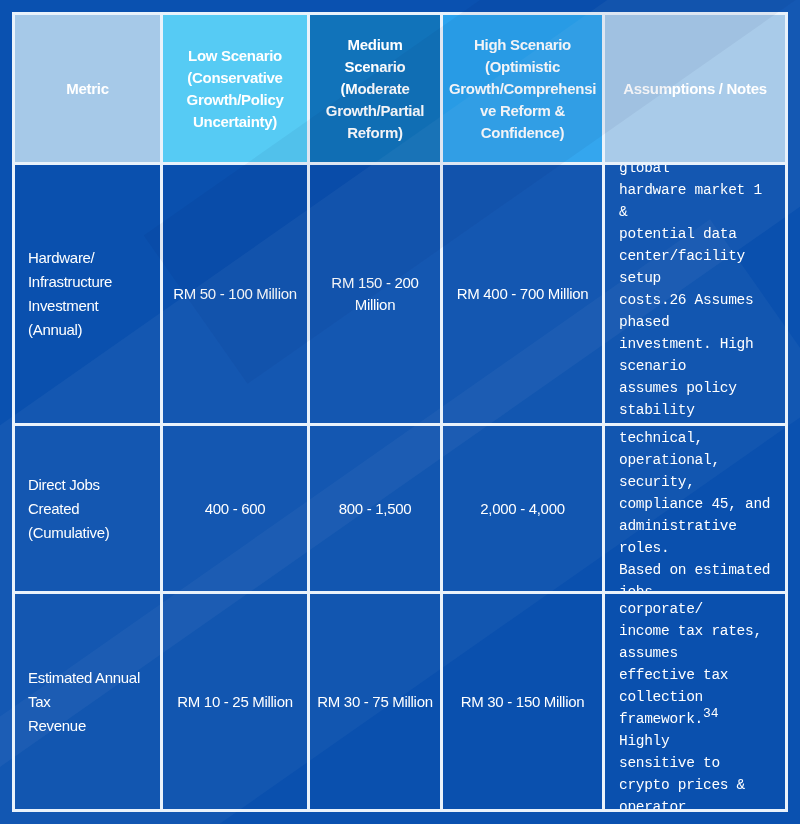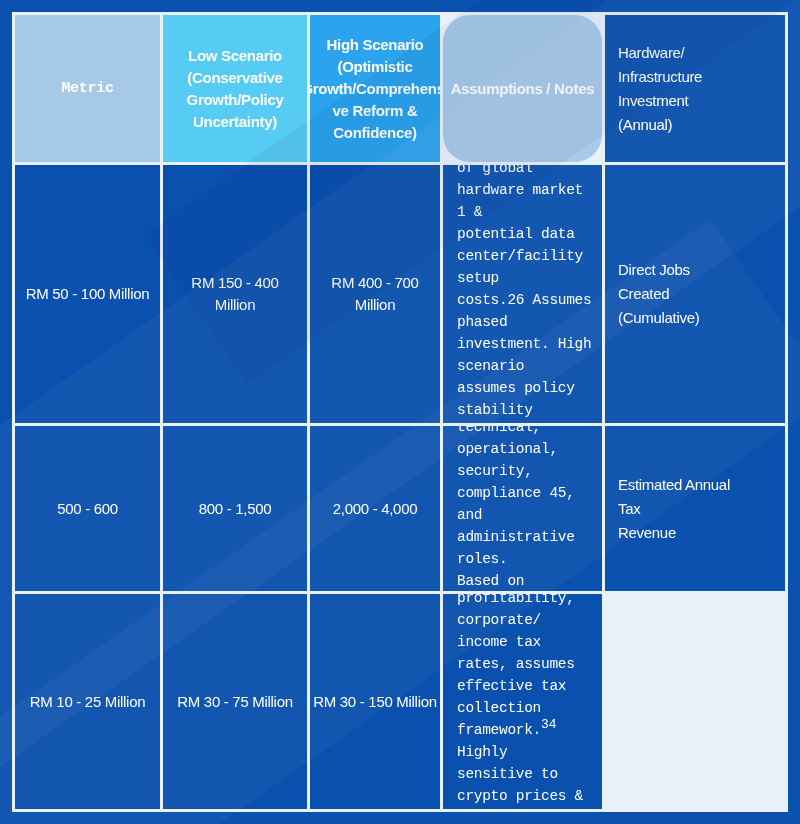--- a/index.html
+++ b/index.html
@@ -46,25 +46,25 @@
     text-align:center;
     white-space:pre-line;
     font-size:15px;line-height:22px;
     overflow:hidden;
   }
   .cell.header{
     font-weight:bold;
     font-size:15px;line-height:22px;
     padding:4px 6px;
   }
-  .h-metric{background:var(--header-metric-bg);font-family:Liberation Mono, monospace;}
+  .h-metric{background:var(--header-metric-bg);}
   .h-low{background:var(--header-low-bg);}
   .h-medium{background:var(--header-medium-bg);}
   .h-high{background:var(--header-high-bg);}
-  .h-notes{background:var(--header-notes-bg);border-radius:27px;}
+  .h-notes{background:var(--header-notes-bg);}
   .cell.metric{
     justify-content:flex-start;text-align:left;
     font-weight:normal;font-size:15px;line-height:24px;
     padding:6px 4px 6px 13px;
   }
   .cell.notes{
     justify-content:flex-start;text-align:left;
     font-size:14.5px;line-height:22px;
     padding:20px 10px 8px 14px;
     font-family:Liberation Mono, monospace;
@@ -76,50 +76,55 @@
 </head>
 <body>
 
 <div class="scenario-table">
 
   <div class="cell header h-metric">Metric</div>
   <div class="cell header h-low">Low Scenario
 (Conservative
 Growth/Policy
 Uncertainty)</div>
+  <div class="cell header h-medium">Medium
+Scenario
+(Moderate
+Growth/Partial
+Reform)</div>
   <div class="cell header h-high">High Scenario
 (Optimistic
 Growth/Comprehensi
 ve Reform &amp;
 Confidence)</div>
   <div class="cell header h-notes">Assumptions / Notes</div>
 
   <div class="cell metric">Hardware/
 Infrastructure
 Investment
 (Annual)</div>
   <div class="cell value">RM 50 - 100 Million</div>
-  <div class="cell value">RM 150 - 400
+  <div class="cell value">RM 150 - 200
 Million</div>
   <div class="cell value">RM 400 - 700 Million</div>
   <div class="cell notes"><div><span>Based on capturing a
 small fraction of global
 hardware market 1 &amp;
 potential data
 center/facility setup
 costs.26 Assumes phased
 investment. High scenario
 assumes policy stability
 attracts significant
 new/existing players.</span><sup></sup><span></span></div></div>
 
   <div class="cell metric">Direct Jobs
 Created
 (Cumulative)</div>
-  <div class="cell value">500 - 600</div>
+  <div class="cell value">400 - 600</div>
   <div class="cell value">800 - 1,500</div>
   <div class="cell value">2,000 - 4,000</div>
   <div class="cell notes"><div><span>Includes technical,
 operational, security,
 compliance 45, and
 administrative roles.
 Based on estimated jobs
 per MW capacity.</span><sup></sup><span></span></div></div>
 
   <div class="cell metric">Estimated Annual

